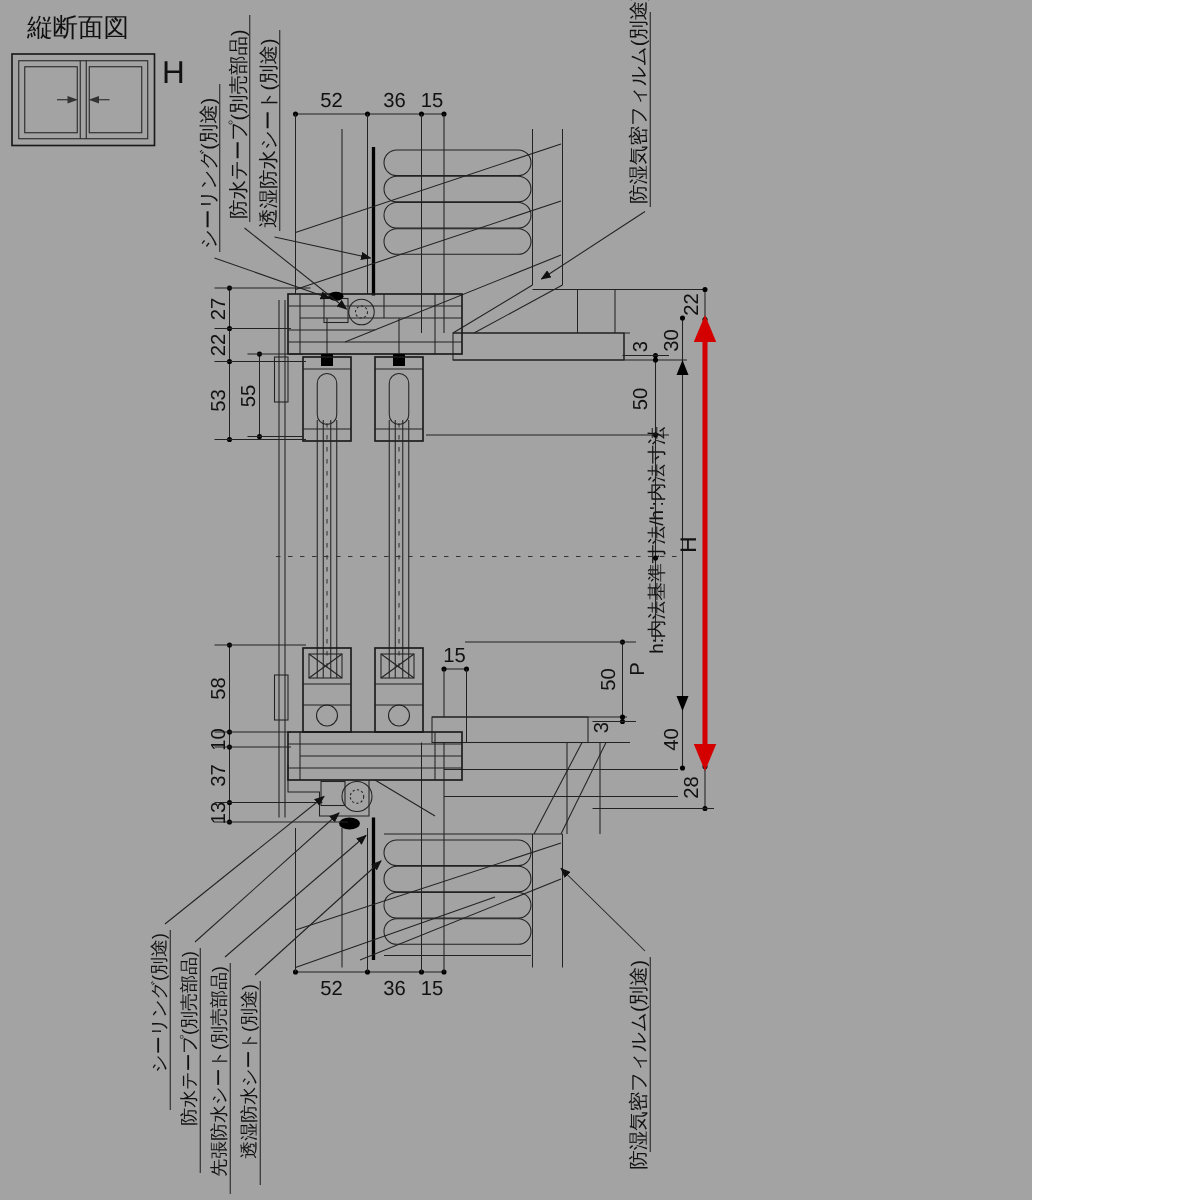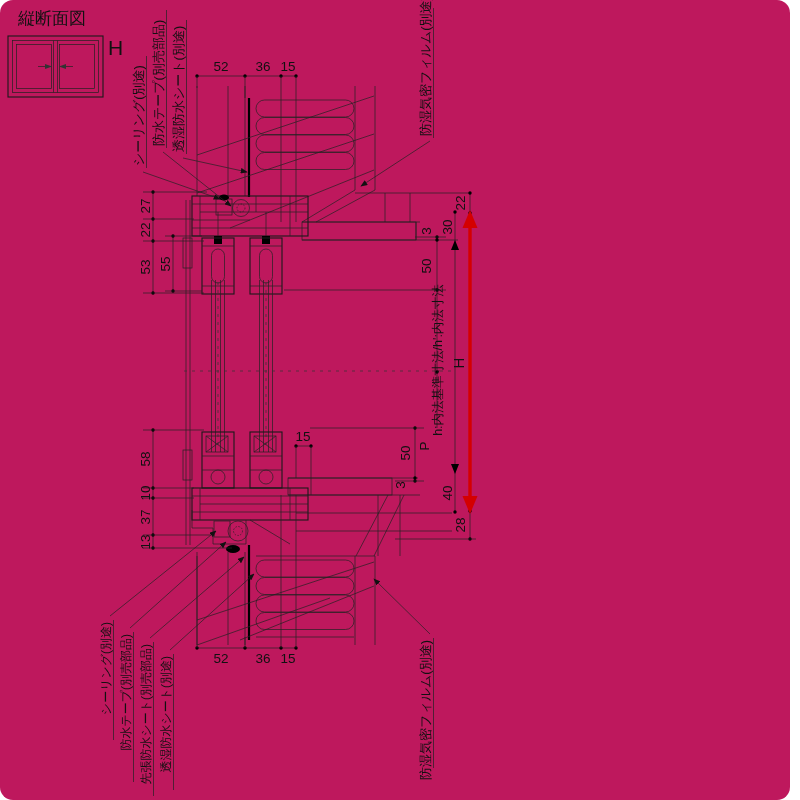--- a/index.html
+++ b/index.html
@@ -1,17 +1,17 @@
 <!DOCTYPE html>
 <html><head>
 <meta charset="utf-8">
 <style>
   html,body{margin:0;padding:0;background:#ffffff;}
-  .stage{position:relative;width:790px;height:800px;background:#be185d;overflow:hidden;
-         font-family:"Liberation Sans","DejaVu Sans",sans-serif;border-radius:13px;}
+  .stage{position:relative;width:688px;height:800px;background:#a3a3a3;overflow:hidden;
+         font-family:"Liberation Sans","DejaVu Sans",sans-serif;}
   svg{display:block}
   text{fill:#111;font-family:"Liberation Sans","DejaVu Sans",sans-serif;}
   .dim{font-size:13.5px;}
   .lbl{font-size:13px;}
   .lbl2{font-size:12px;}
   .note{font-size:12.5px;}
   .ttl{font-size:17px;}
   .hbig{font-size:21px;}
   .harrow{font-size:15px;}
   .thin{stroke:#222;stroke-width:0.7;fill:none;}

